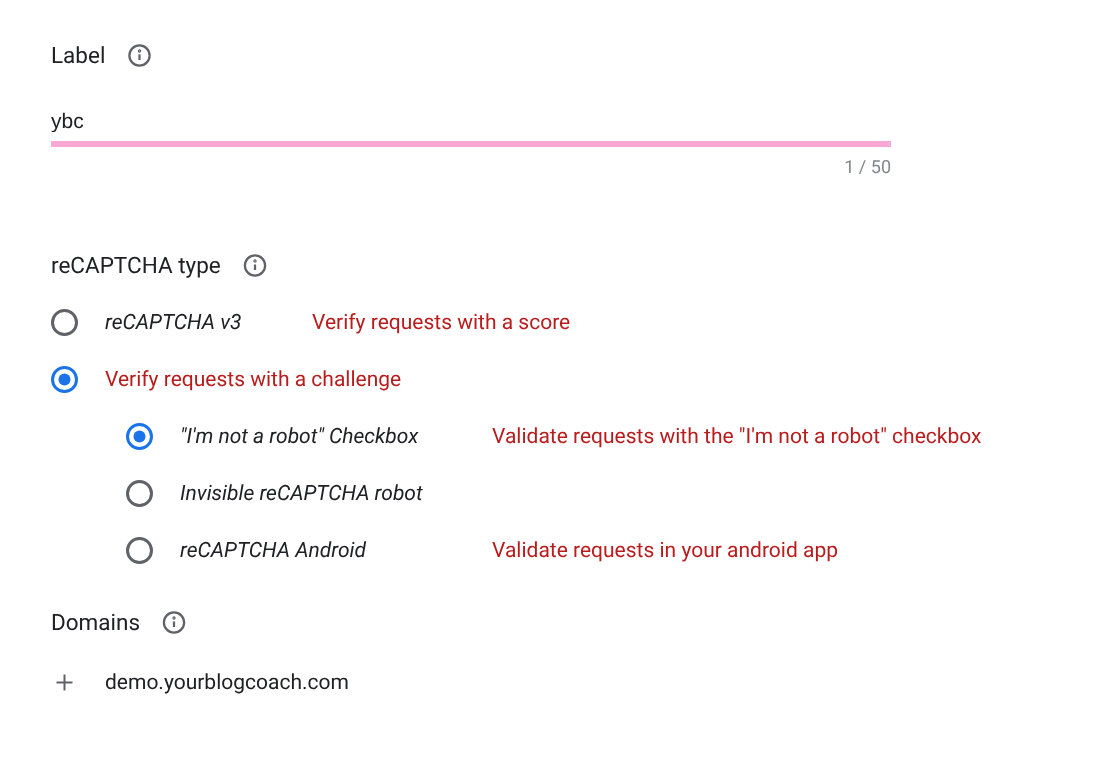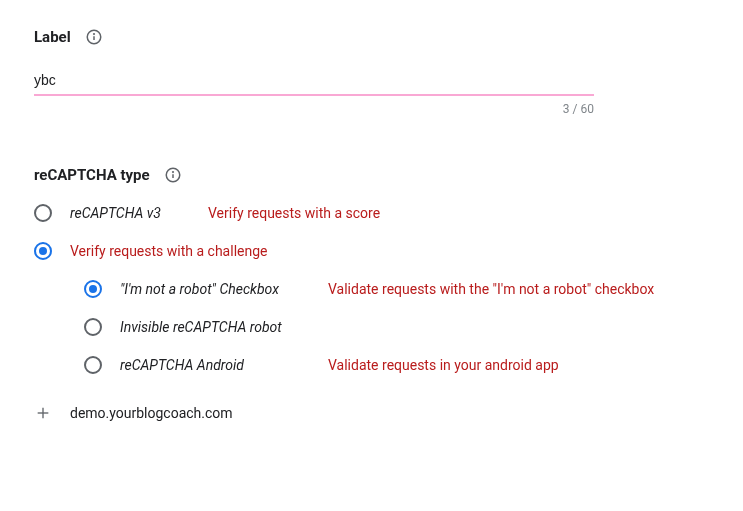--- a/index.html
+++ b/index.html
@@ -12,37 +12,37 @@
     background: #fff;
   }
   .section-header {
     display: flex;
     align-items: center;
     gap: 14px;
     margin-bottom: 20px;
   }
   .section-title {
     font-size: 15px;
-    font-weight: 700;
+    font-weight: 400;
     color: #202124;
   }
   .info-icon {
     width: 18px;
     height: 18px;
     display: inline-flex;
     align-items: center;
     justify-content: center;
     color: #5f6368;
   }
   .info-icon svg { display: block; }
   .input-wrap { margin-bottom: 50px; }
   .text-input {
     width: 560px;
     border: none;
-    border-bottom: 2px solid #f9a8d4;
+    border-bottom: 4px solid #f9a8d4;
     font-size: 14px;
     padding: 6px 0;
     outline: none;
     color: #202124;
     background: transparent;
   }
   .char-count {
     width: 560px;
     text-align: right;
     font-size: 12px;
@@ -115,21 +115,21 @@
     <svg width="18" height="18" viewBox="0 0 24 24" fill="none" stroke="currentColor" stroke-width="2">
       <circle cx="12" cy="12" r="9"></circle>
       <line x1="12" y1="11" x2="12" y2="16"></line>
       <circle cx="12" cy="8" r="0.5" fill="currentColor"></circle>
     </svg>
   </span>
 </div>
 
 <div class="input-wrap">
   <input type="text" class="text-input" value="ybc" style="">
-  <div class="char-count">3 / 60</div>
+  <div class="char-count">1 / 50</div>
 </div>
 
 <div class="section-header">
   <span class="section-title">reCAPTCHA type</span>
   <span class="info-icon">
     <svg width="18" height="18" viewBox="0 0 24 24" fill="none" stroke="currentColor" stroke-width="2">
       <circle cx="12" cy="12" r="9"></circle>
       <line x1="12" y1="11" x2="12" y2="16"></line>
       <circle cx="12" cy="8" r="0.5" fill="currentColor"></circle>
     </svg>
@@ -158,20 +158,30 @@
     <span class="radio-label">Invisible reCAPTCHA robot</span>
   </div>
   <div class="radio-row">
     <span class="radio"></span>
     <span class="radio-label">reCAPTCHA Android</span>
     <span class="radio-desc">Validate requests in your android app</span>
   </div>
 </div>
 
 <div class="domains-section">
+  <div class="section-header">
+    <span class="section-title">Domains</span>
+    <span class="info-icon">
+      <svg width="18" height="18" viewBox="0 0 24 24" fill="none" stroke="currentColor" stroke-width="2">
+        <circle cx="12" cy="12" r="9"></circle>
+        <line x1="12" y1="11" x2="12" y2="16"></line>
+        <circle cx="12" cy="8" r="0.5" fill="currentColor"></circle>
+      </svg>
+    </span>
+  </div>
   <div class="domain-row">
     <span class="plus-icon">
       <svg width="16" height="16" viewBox="0 0 24 24" fill="none" stroke="currentColor" stroke-width="2">
         <line x1="12" y1="4" x2="12" y2="20"></line>
         <line x1="4" y1="12" x2="20" y2="12"></line>
       </svg>
     </span>
     <span class="domain-text">demo.yourblogcoach.com</span>
   </div>
 </div>

